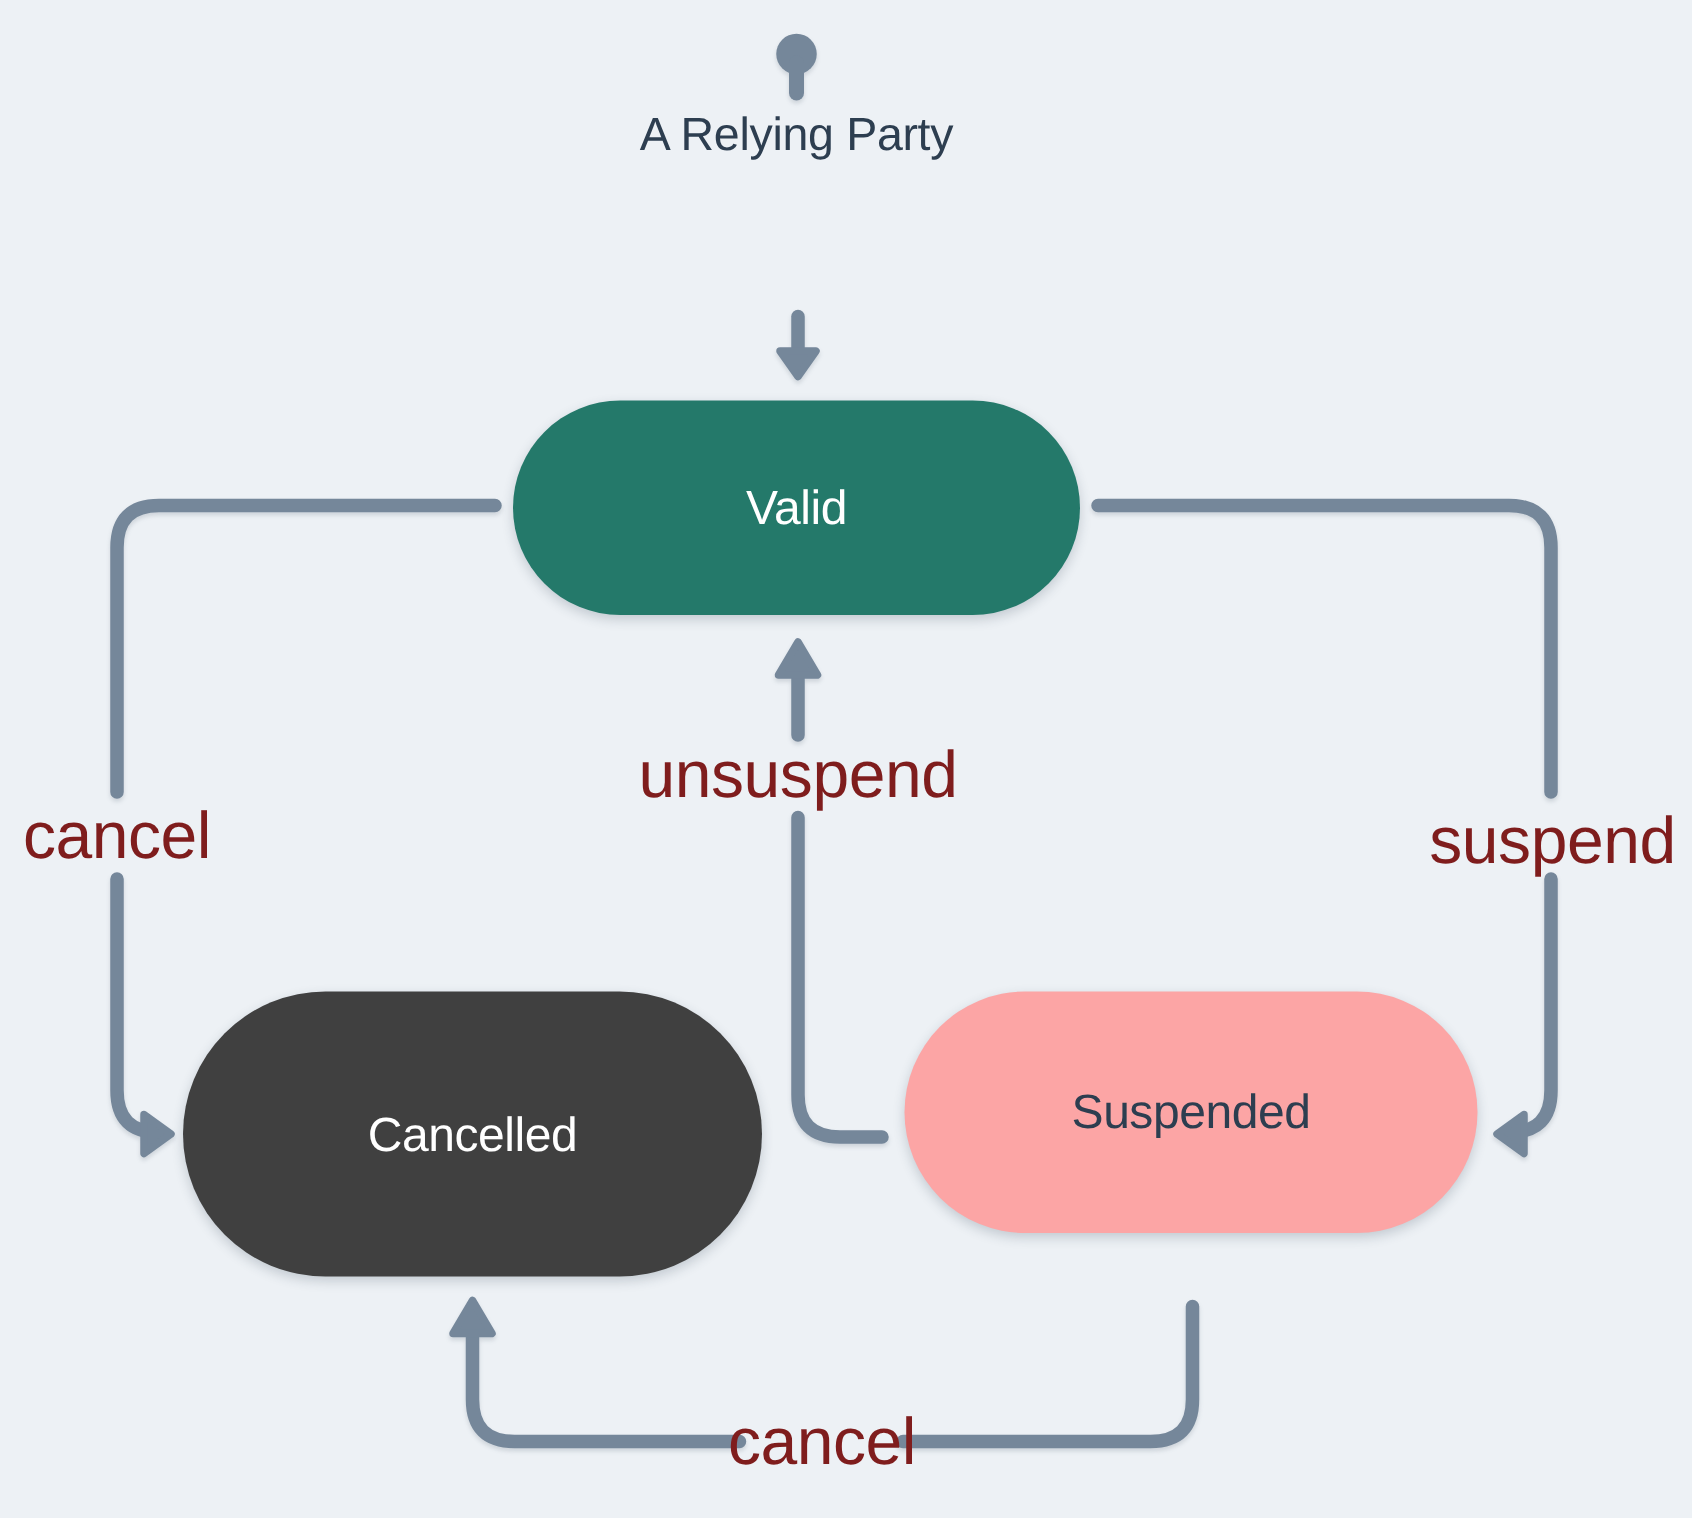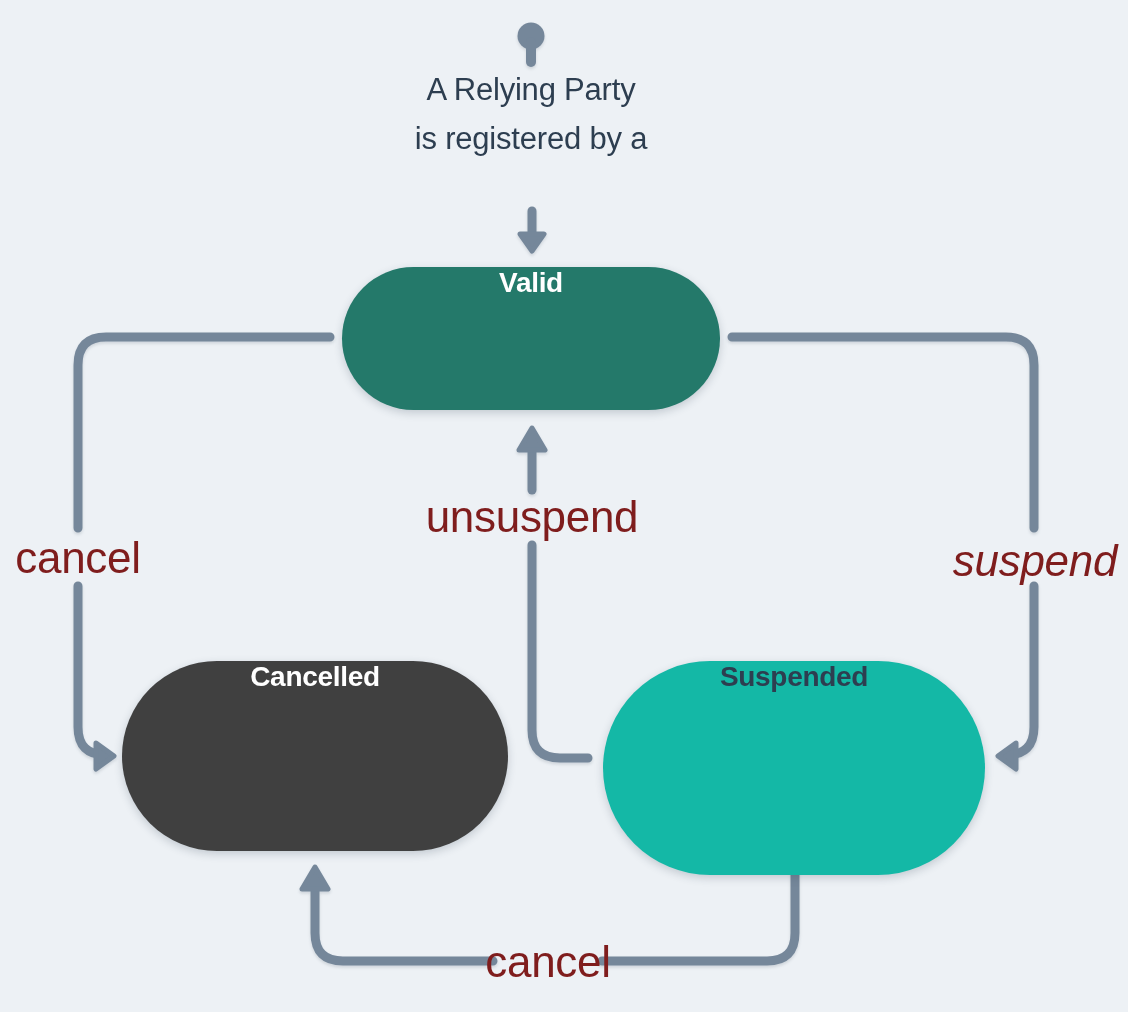--- a/index.html
+++ b/index.html
@@ -49,50 +49,50 @@
     width: 520px;
     text-align: center;
     color: #2D3E50;
     font-size: 31px;
     line-height: 48.5px;
     letter-spacing: -0.2px;
   }
   .state-pill {
     position: absolute;
     display: flex;
-    align-items: flex-start;
+    align-items: center;
     justify-content: center;
     border-radius: 999px;
-    font-weight: bold;
-    font-size: 28px;
+    font-weight: normal;
+    font-size: 32px;
     letter-spacing: -0.3px;
     box-shadow: 0 3px 8px rgba(45, 62, 80, 0.22);
   }
   .pill-valid {
     left: 342px; top: 267px; width: 378px; height: 143px;
     background: #24796A; color: #FFFFFF;
   }
   .pill-cancelled {
     left: 122px; top: 661px; width: 386px; height: 190px;
     background: #404040; color: #FFFFFF;
   }
   .pill-suspended {
-    left: 603px; top: 661px; width: 382px; height: 214px;
-    background: #14b8a6; color: #2D3E50;
+    left: 603px; top: 661px; width: 382px; height: 161px;
+    background: #fca5a5; color: #2D3E50;
   }
   .edge-label {
     position: absolute;
     transform: translate(-50%, -50%);
     color: #7f1d1d;
     font-size: 44px;
     letter-spacing: -0.3px;
     white-space: nowrap;
   }
   .label-cancel-left  { left: 78px;   top: 558px; }
-  .label-suspend      { left: 1035px; top: 561px; font-style: italic; }
+  .label-suspend      { left: 1035px; top: 561px; }
   .label-unsuspend    { left: 532px;  top: 517px; }
   .label-cancel-bottom{ left: 548px;  top: 962px; }
 </style>
 </head>
 <body>
 
 <div class="stage">
 
   <svg class="edges-svg" viewBox="0 0 1128 1012" xmlns="http://www.w3.org/2000/svg">
 
@@ -126,21 +126,20 @@
 
     <g>
       <path class="edge-line" d="M795 871 L795 933 Q795 961 767 961 L602 961"></path>
       <path class="edge-line" d="M493 961 L343 961 Q315 961 315 933 L315 889"></path>
       <path class="arrow-head" d="M302 889 L315 867 L328 889 Z"></path>
     </g>
   </svg>
 
   <div class="title-block">
     <div>A Relying Party</div>
-    <div>is registered by a</div>
   </div>
 
   <div class="state-pill pill-valid">
     <span>Valid</span>
   </div>
 
   <div class="state-pill pill-cancelled">
     <span>Cancelled</span>
   </div>
 

